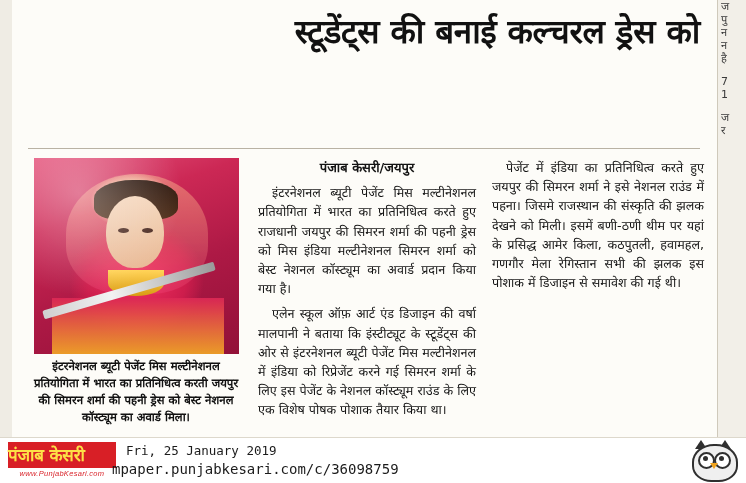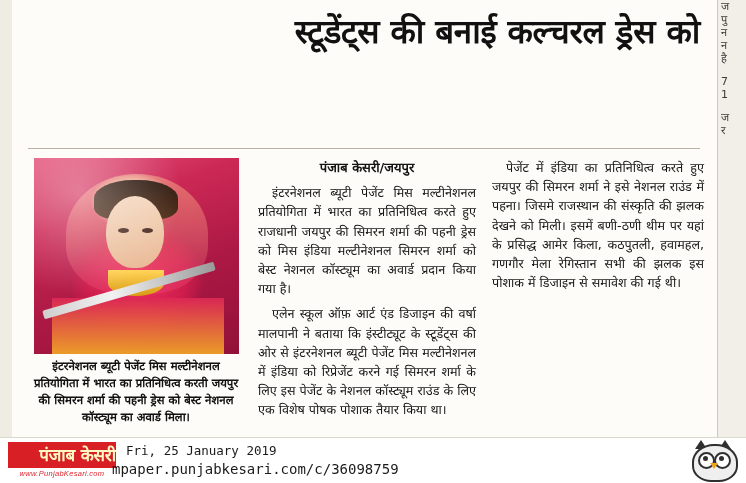--- a/index.html
+++ b/index.html
@@ -222,26 +222,26 @@
     width: 108px;
     height: 36px;
   }
   .logo .logo-text {
     position: absolute;
     left: 0;
     top: 0;
     width: 108px;
     height: 26px;
     background: #d81f26;
-    color: #fef9c3;
+    color: #fde047;
     font-family: "DejaVu Sans", sans-serif;
     font-weight: bold;
     font-size: 17px;
     line-height: 26px;
-    text-align: right;
+    text-align: left;
     letter-spacing: -0.2px;
   }
   .logo .logo-sub {
     position: absolute;
     left: 0;
     top: 27px;
     width: 108px;
     text-align: center;
     font-size: 7.5px;
     color: #d81f26;

